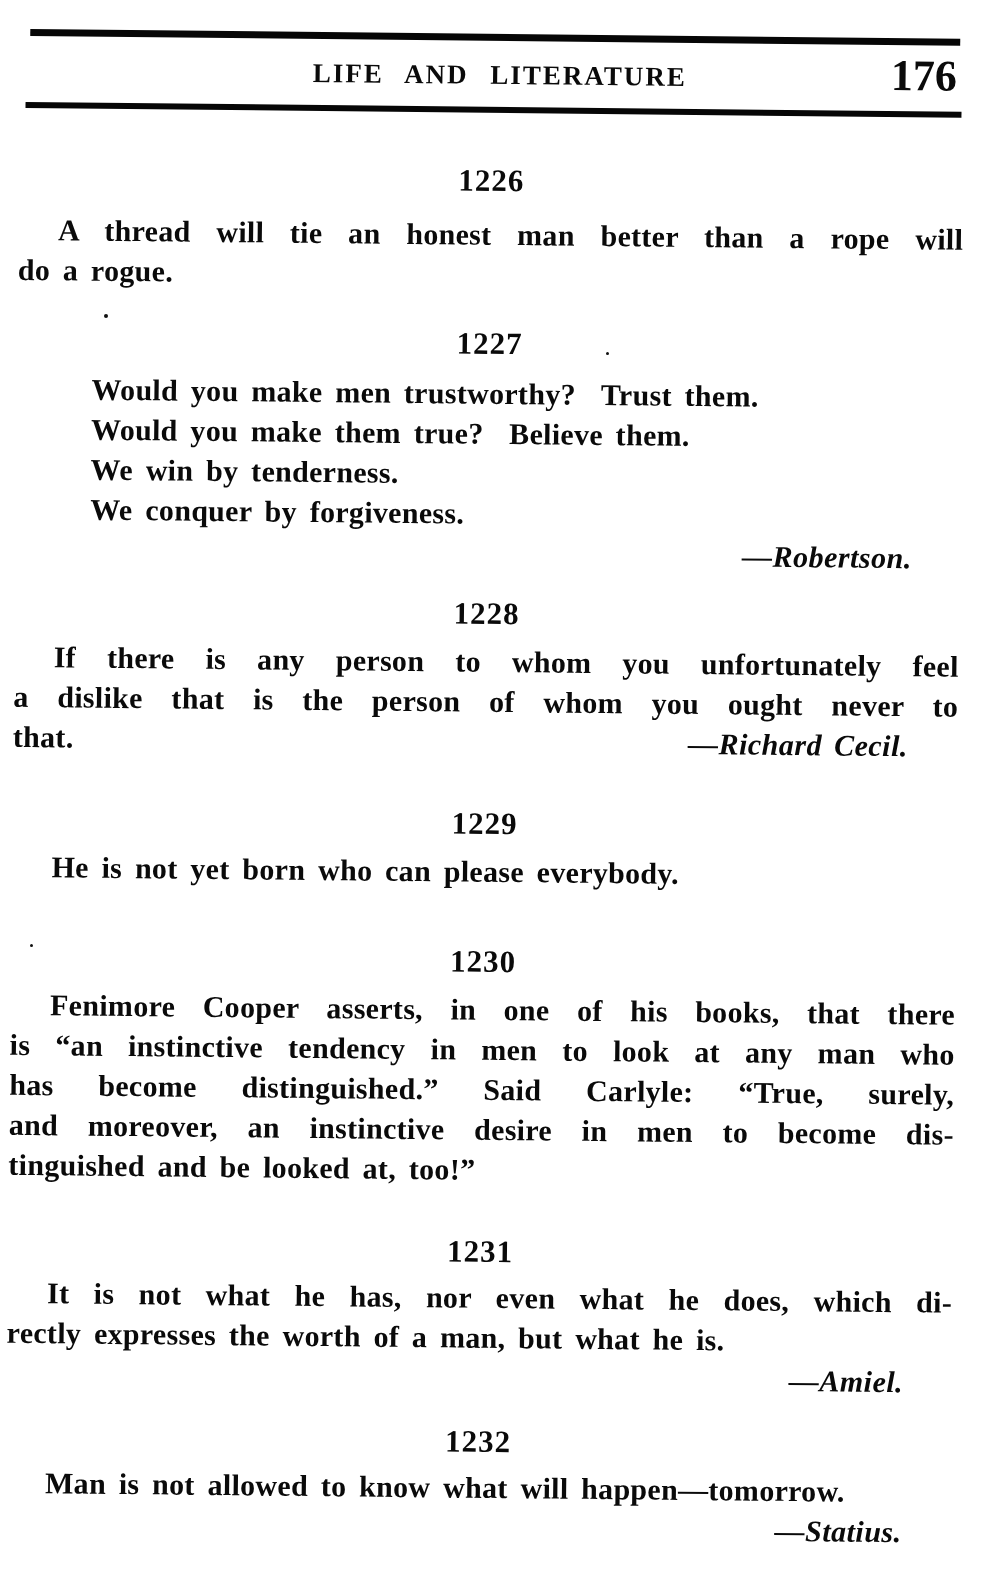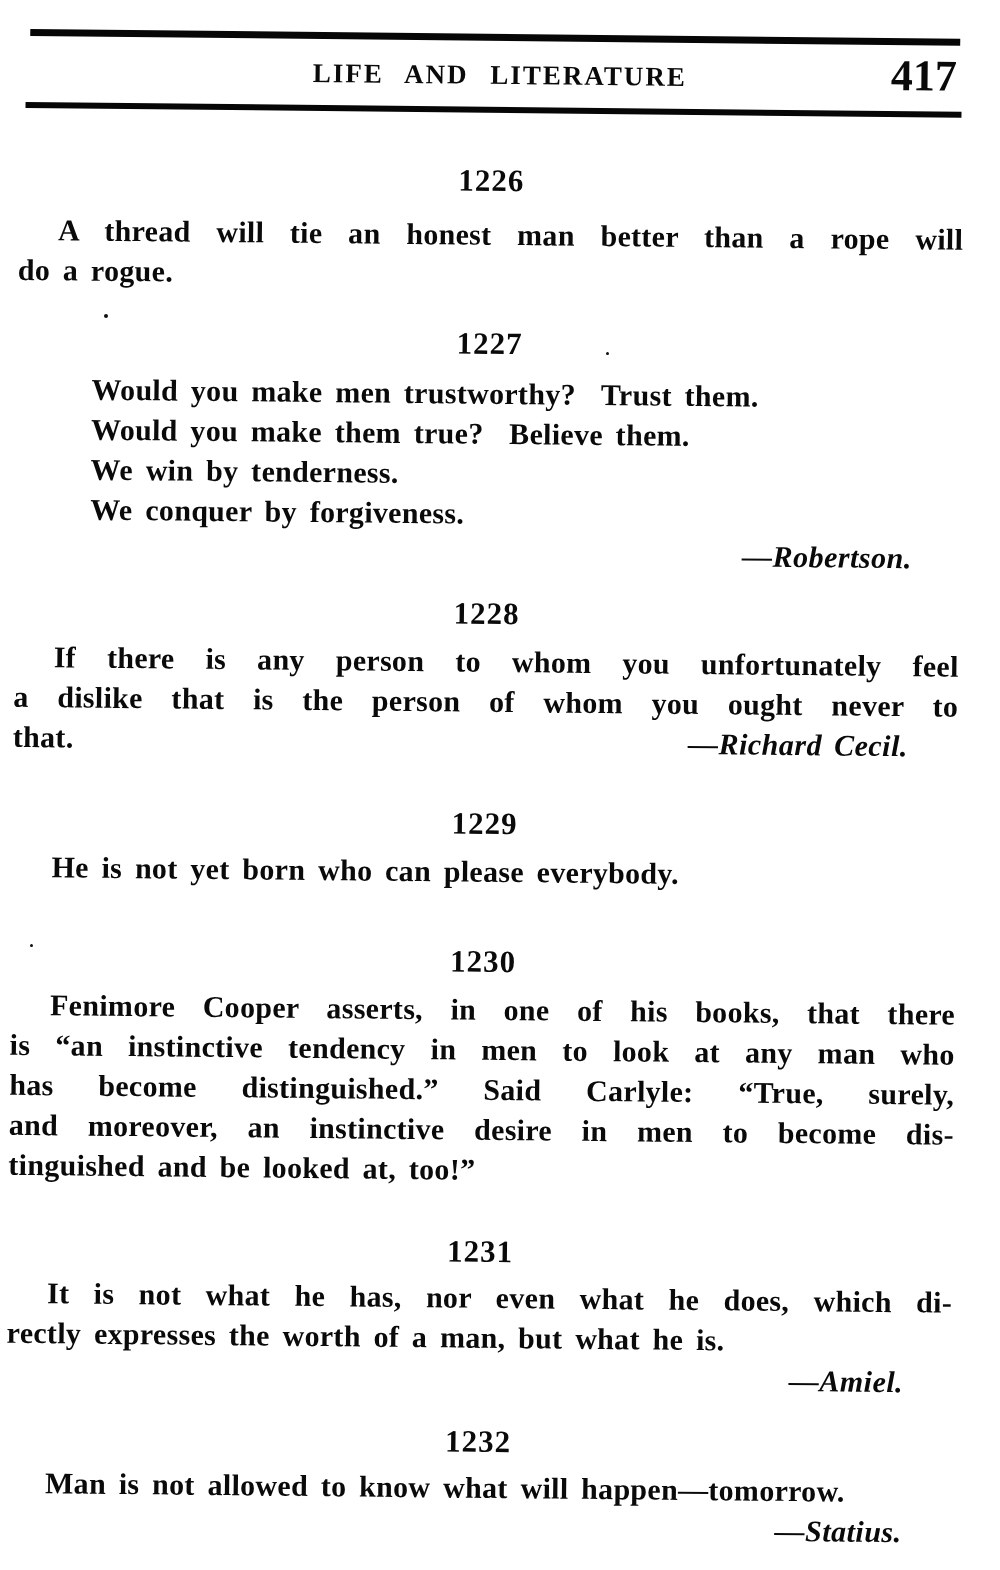--- a/index.html
+++ b/index.html
@@ -64,21 +64,21 @@
 </head>
 <body>
 
 <div class="page">
   <div class="scan-rotate">
 
     <div class="rule rule-top"></div>
 
     <div class="header-row">
       <div class="header-title">LIFE AND LITERATURE</div>
-      <div class="page-number">417</div>
+      <div class="page-number">176</div>
     </div>
 
     <div class="rule rule-bottom"></div>
 
     <div class="sections" id="sections">
         <section class="section">
           <div class="sec-number">1226</div>
           <div class="sec-lines">
             <div class="line just indent">A thread will tie an honest man better than a rope will</div>
             <div class="line">do a rogue.</div>

